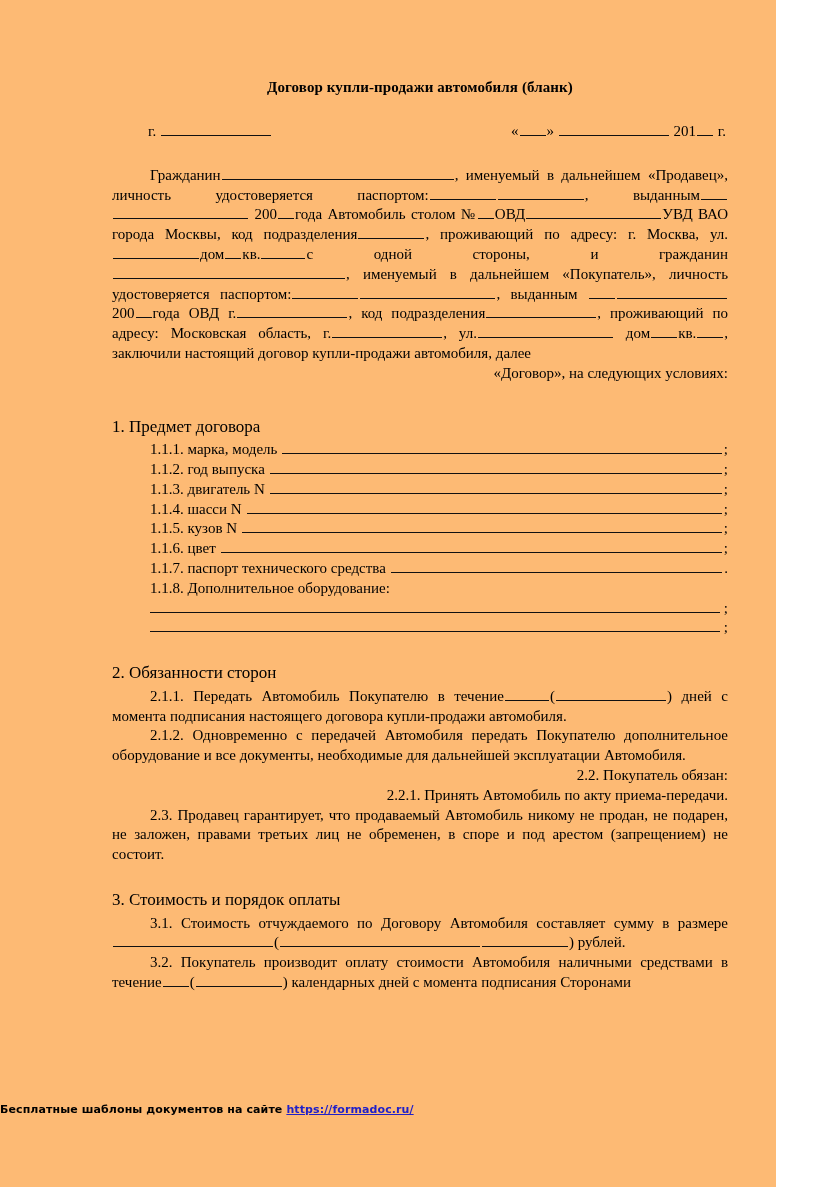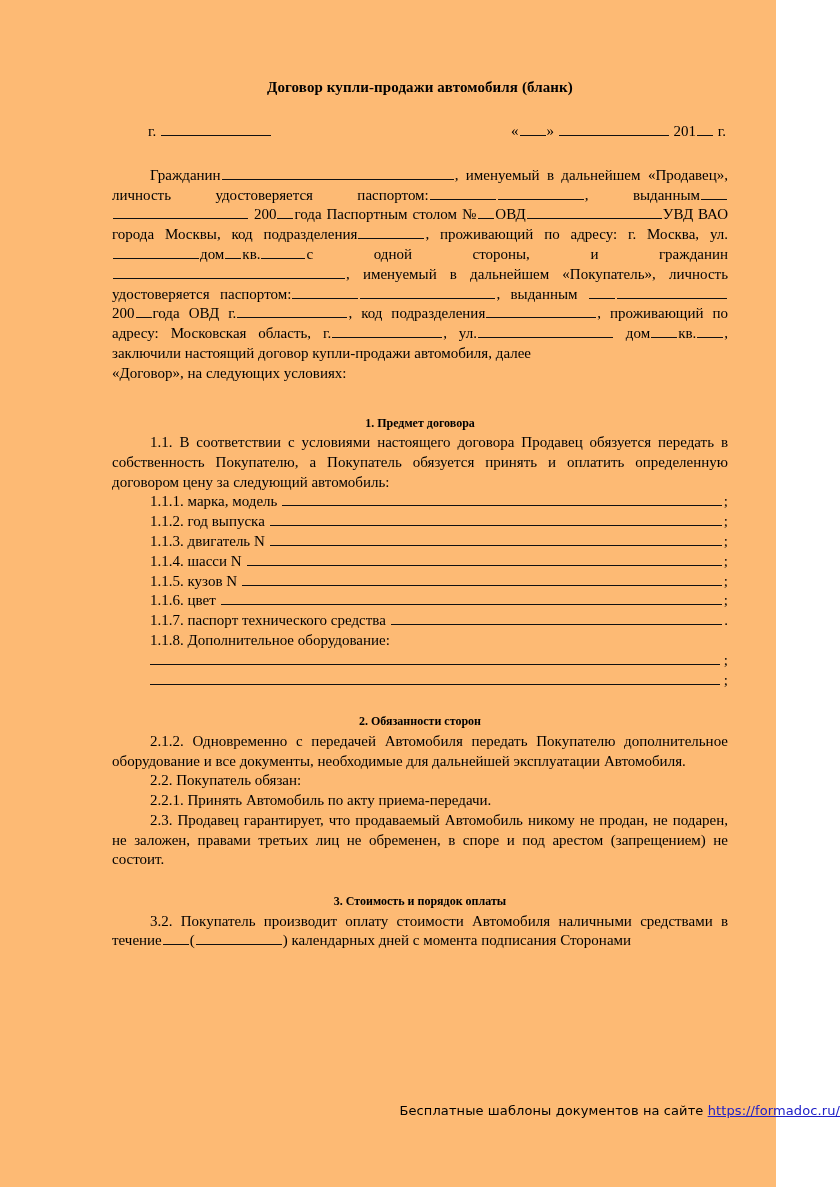--- a/index.html
+++ b/index.html
@@ -31,37 +31,37 @@
   }
   .doc-title {
     font-size: 15px;
     font-weight: bold;
     text-align: center;
     letter-spacing: 0.1px;
     margin: 0 0 26px 0;
     line-height: 1.2;
   }
   .sec-head {
-    font-size: 12px;
-    font-weight: bold;
-    text-align: center;
+    font-size: 17px;
+    font-weight: normal;
+    text-align: left;
     margin: 13px 0 1px 0;
     line-height: 1.45;
   }
   p.para {
     font-size: 15px;
     line-height: 19.8px;
     margin: 0;
     text-align: justify;
     text-justify: inter-word;
     text-indent: 38px;
     hyphens: none;
   }
   p.para.noind { text-indent: 0; }
-  p.para.lastline-left { text-align: left; }
+  p.para.lastline-left { text-align: right; }
 
   
   .headline {
     display: flex;
     justify-content: space-between;
     align-items: baseline;
     font-size: 15px;
     line-height: 19.8px;
     margin: 0 0 24px 0;
     padding: 0 2px 0 36px;
@@ -122,24 +122,24 @@
   .blankline.ind { padding-left: 38px; }
 
   .spacer-sm { height: 10px; }
   .spacer-md { height: 18px; }
 
   .footer {
     position: absolute;
     left: 0;
     top: 1103px;
     width: 840px;
-    text-align: right;
+    text-align: left;
     font-family: "DejaVu Sans", "Liberation Sans", sans-serif;
-    font-size: 13px;
-    font-weight: normal;
+    font-size: 11px;
+    font-weight: bold;
     color: #000;
     letter-spacing: 0.1px;
   }
   .footer a {
     color: #2020c8;
     text-decoration: underline;
   }
 </style>
 </head>
 <body>
@@ -158,33 +158,32 @@
       <span class="right">
         <span>«</span><span class="fill u-xs"></span><span>»</span>
         <span class="fill u-xl"></span>
         <span>201</span><span class="fill u-xxs"></span>
         <span>г.</span>
       </span>
     </div>
 
     <p class="para"><span>Гражданин</span><span class="fill u-5xl"></span><span>, именуемый в дальнейшем «Продавец»,</span>
       <span>личность удостоверяется паспортом:</span><span class="fill u-m"></span><span class="fill u-l"></span><span>, выданным</span><span class="fill u-xs"></span><span class="fill u-2xl"></span>
-      <span>200</span><span class="fill u-xxs"></span><span>года Паспортным столом №</span><span class="fill u-xxs"></span><span>ОВД</span><span class="fill u-2xl"></span><span>УВД ВАО города Москвы, код</span>
+      <span>200</span><span class="fill u-xxs"></span><span>года Автомобиль столом №</span><span class="fill u-xxs"></span><span>ОВД</span><span class="fill u-2xl"></span><span>УВД ВАО города Москвы, код</span>
       <span>подразделения</span><span class="fill u-m"></span><span>, проживающий по адресу: г. Москва, ул.</span><span class="fill u-l"></span><span>дом</span><span class="fill u-xxs"></span><span>кв.</span><span class="fill u-s"></span><span>с</span>
       <span>одной стороны, и гражданин</span><span class="fill u-5xl"></span><span>, именуемый в дальнейшем</span>
       <span>«Покупатель», личность удостоверяется паспортом:</span><span class="fill u-m"></span><span class="fill u-2xl"></span><span>, выданным</span>
       <span class="fill u-xs"></span><span class="fill u-xl"></span><span>200</span><span class="fill u-xxs"></span><span>года ОВД г.</span><span class="fill u-xl"></span><span>, код подразделения</span><span class="fill u-xl"></span><span>,</span>
       <span>проживающий по адресу: Московская область, г.</span><span class="fill u-xl"></span><span>, ул.</span><span class="fill u-2xl"></span>
       <span>дом</span><span class="fill u-xs"></span><span>кв.</span><span class="fill u-xs"></span><span>, заключили настоящий договор купли-продажи автомобиля, далее</span></p>
     <p class="para noind lastline-left">«Договор», на следующих условиях:</p>
 
     <div class="spacer-md"></div>
 
     <div class="sec-head">1. Предмет договора</div>
-    <p class="para">1.1. В соответствии с условиями настоящего договора Продавец обязуется передать в собственность Покупателю, а Покупатель обязуется принять и оплатить определенную договором цену за следующий автомобиль:</p>
 
     <div class="itemlist">
       <div class="item">
         <span class="lbl">1.1.1. марка, модель</span>
         <span class="rule"></span>
         <span class="tail">;</span>
       </div>
       <div class="item">
         <span class="lbl">1.1.2. год выпуска</span>
         <span class="rule"></span>
@@ -226,28 +225,32 @@
     </div>
     <div class="blankline ind">
       <span class="rule"></span>
       <span class="tail">;</span>
     </div>
 
 
     <div class="spacer-sm"></div>
 
     <div class="sec-head">2. Обязанности сторон</div>
+    <p class="para"><span>2.1.1. Передать Автомобиль Покупателю в течение</span><span class="fill u-s"></span>(<span class="fill u-xl"></span><span>) дней с</span>
+      <span>момента подписания настоящего договора купли-продажи автомобиля.</span></p>
     <p class="para">2.1.2. Одновременно с передачей Автомобиля передать Покупателю дополнительное оборудование и все документы, необходимые для дальнейшей эксплуатации Автомобиля.</p>
     <p class="para lastline-left">2.2. Покупатель обязан:</p>
     <p class="para lastline-left">2.2.1. Принять Автомобиль по акту приема-передачи.</p>
     <p class="para">2.3. Продавец гарантирует, что продаваемый Автомобиль никому не продан, не подарен, не заложен, правами третьих лиц не обременен, в споре и под арестом (запрещением) не состоит.</p>
 
     <div class="spacer-sm"></div>
 
     <div class="sec-head">3. Стоимость и порядок оплаты</div>
+    <p class="para"><span>3.1. Стоимость отчуждаемого по Договору Автомобиля составляет сумму в размере</span>
+      <span class="fill u-3xl"></span>(<span class="fill u-4xl"></span><span class="fill u-l"></span><span>) рублей.</span></p>
     <p class="para"><span>3.2. Покупатель производит оплату стоимости Автомобиля наличными средствами в</span>
       <span>течение</span><span class="fill u-xs"></span>(<span class="fill u-l"></span><span>) календарных дней с момента подписания Сторонами</span></p>
 
   </div>
 
   <div class="footer">
     <span>Бесплатные шаблоны документов на сайте</span>
     <a href="#" style="color: rgb(32, 32, 200);">https://formadoc.ru/</a>
   </div>
 

